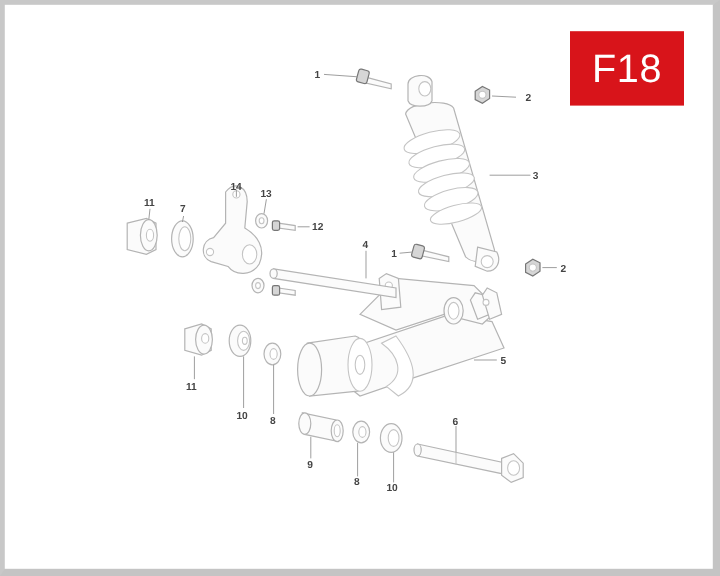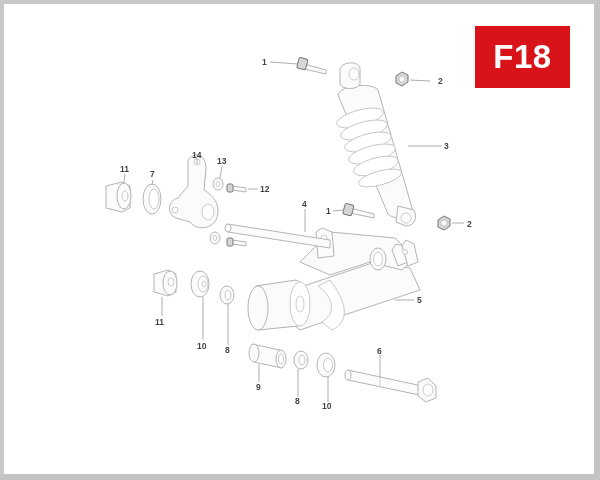--- a/index.html
+++ b/index.html
@@ -7,21 +7,21 @@
   .frame {
     position: absolute; left: 0; top: 0; width: 600px; height: 480px;
     box-sizing: border-box;
     border-top: 4px solid #c8c8c8; border-left: 4px solid #c8c8c8;
     border-right: 6px solid #c4c4c4; border-bottom: 6px solid #c4c4c4;
     background: #fff;
   }
   .badge {
     position: absolute; left: 475px; top: 26px; width: 95px; height: 62px;
     background: #d8141a; color: #fff;
-    font-family: "Liberation Sans", sans-serif; font-weight: bold; font-size: 33px;
+    font-family: "Liberation Sans", sans-serif; font-weight: normal; font-size: 33px;
     display: flex; align-items: center; justify-content: center; letter-spacing: 0.5px;
   }
   svg.diagram { position: absolute; left: 0; top: 0; }
   .lbl { font-family: "Liberation Sans", sans-serif; font-size: 8.5px; font-weight: bold; fill: #444; }
   .lead { stroke: #9a9a9a; stroke-width: 0.8; fill: none; }
   .part { stroke: #b4b4b4; stroke-width: 1; fill: #fbfbfb; }
   .part-l { stroke: #c4c4c4; stroke-width: 0.9; fill: #ffffff; }
   .dark { stroke: #777; stroke-width: 1; fill: #d6d6d6; }
 </style>
 </head>

